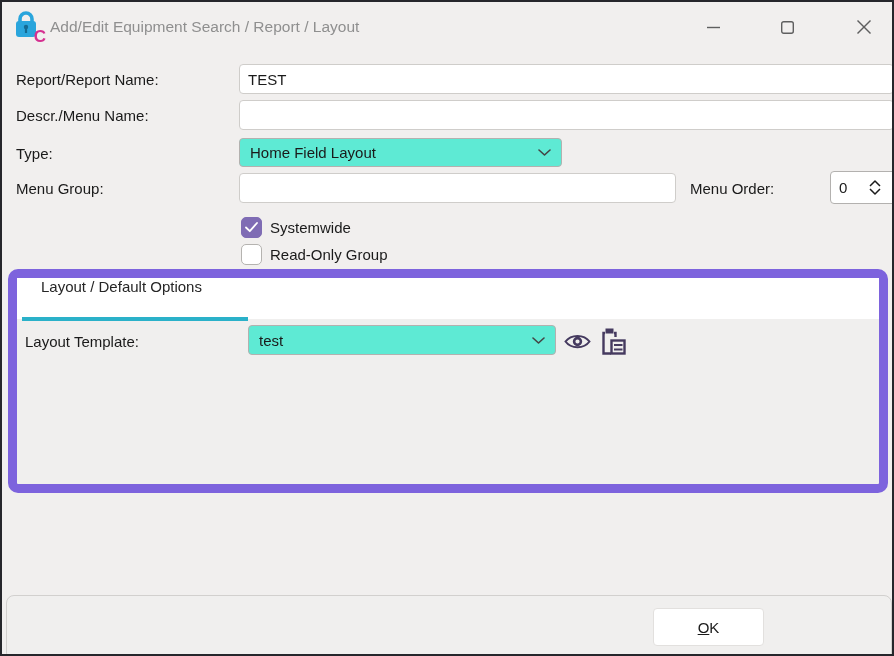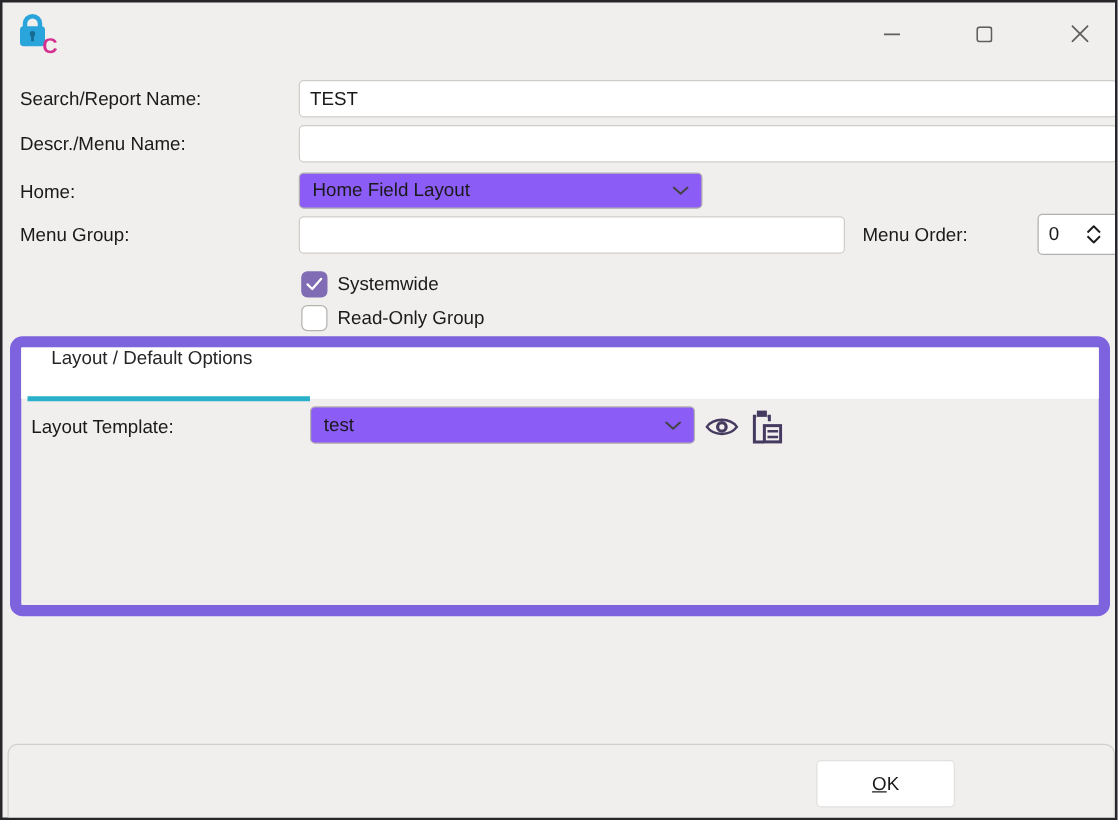--- a/index.html
+++ b/index.html
@@ -27,21 +27,21 @@
   .winbtn-close{left:839px;}
 
   
   .flabel{left:14px;height:30px;display:flex;align-items:center;white-space:nowrap;}
   .tinput{
     left:237px;right:-2px;height:30px;background:#fff;
     border:1px solid #cfcdca;border-radius:4px;box-sizing:border-box;
     font-family:inherit;font-size:15px;color:#1a1a1a;padding:0 8px;outline:none;
   }
   .combo{
-    background:#8b5cf6;border:1px solid #b3b1af;border-radius:4px;box-sizing:border-box;
+    background:#5eead4;border:1px solid #b3b1af;border-radius:4px;box-sizing:border-box;
     display:flex;align-items:center;padding:0 10px;cursor:default;gap:32px;
   }
   .combo .combo-value{flex:1;}
   .spinner{
     left:828px;width:74px;top:169px;height:33px;background:#fff;
     border:1px solid #b3b1af;border-radius:4px;box-sizing:border-box;
     display:flex;align-items:center;padding:0 8px;
   }
   .spinner .spin-value{flex:1;}
   .spin-arrows{display:flex;flex-direction:column;align-items:center;gap:1px;margin-right:14px;}
@@ -90,46 +90,47 @@
 <div class="abs titlebar">
   <div class="abs app-icon">
     <svg width="24" height="28" viewBox="0 0 24 28">
       <path d="M6 12 V8 a6 6 0 0 1 12 0 V12" fill="none" stroke="#2aa5dc" stroke-width="3.6"></path>
       <rect x="2" y="10" width="20" height="16" rx="3" fill="#2aa5dc"></rect>
       <circle cx="12" cy="16" r="2.2" fill="#156a92"></circle>
       <rect x="10.9" y="17" width="2.2" height="5" fill="#156a92"></rect>
     </svg>
     <span class="c-letter">C</span>
   </div>
+  <div class="abs window-title">Add/Edit Equipment Search / Report / Layout</div>
 
   <div class="abs winbtn winbtn-min">
     <svg width="13" height="13" viewBox="0 0 13 13">
       <line x1="0" y1="6.5" x2="13" y2="6.5" stroke="#5f5f5f" stroke-width="1.4"></line>
     </svg>
   </div>
   <div class="abs winbtn winbtn-max">
     <svg width="13" height="13" viewBox="0 0 13 13">
       <rect x="0.7" y="0.7" width="11.6" height="11.6" rx="2" fill="none" stroke="#5f5f5f" stroke-width="1.4"></rect>
     </svg>
   </div>
   <div class="abs winbtn winbtn-close">
     <svg width="14" height="14" viewBox="0 0 14 14">
       <line x1="0.5" y1="0.5" x2="13.5" y2="13.5" stroke="#5f5f5f" stroke-width="1.4"></line>
       <line x1="13.5" y1="0.5" x2="0.5" y2="13.5" stroke="#5f5f5f" stroke-width="1.4"></line>
     </svg>
   </div>
 </div>
 
-<div class="abs flabel" style="top:62px;">Search/Report Name:</div>
+<div class="abs flabel" style="top:62px;">Report/Report Name:</div>
 <input class="abs tinput" style="top: 62px;" value="TEST">
 
 <div class="abs flabel" style="top:98px;">Descr./Menu Name:</div>
 <input class="abs tinput" style="top: 98px;" value="">
 
-<div class="abs flabel" style="top:136px;">Home:</div>
+<div class="abs flabel" style="top:136px;">Type:</div>
 <div class="abs combo" style="left:237px;top:136px;width:323px;height:29px;">
   <span class="combo-value">Home Field Layout</span>
   <svg width="13" height="7" viewBox="0 0 13 7">
     <polyline points="1,1 6.5,6 12,1" fill="none" stroke="#444" stroke-width="1.6" stroke-linecap="round" stroke-linejoin="round"></polyline>
   </svg>
 </div>
 
 <div class="abs flabel" style="top:171px;">Menu Group:</div>
 <input class="abs tinput" style="top: 171px; right: auto; width: 437px;" value="">
 

